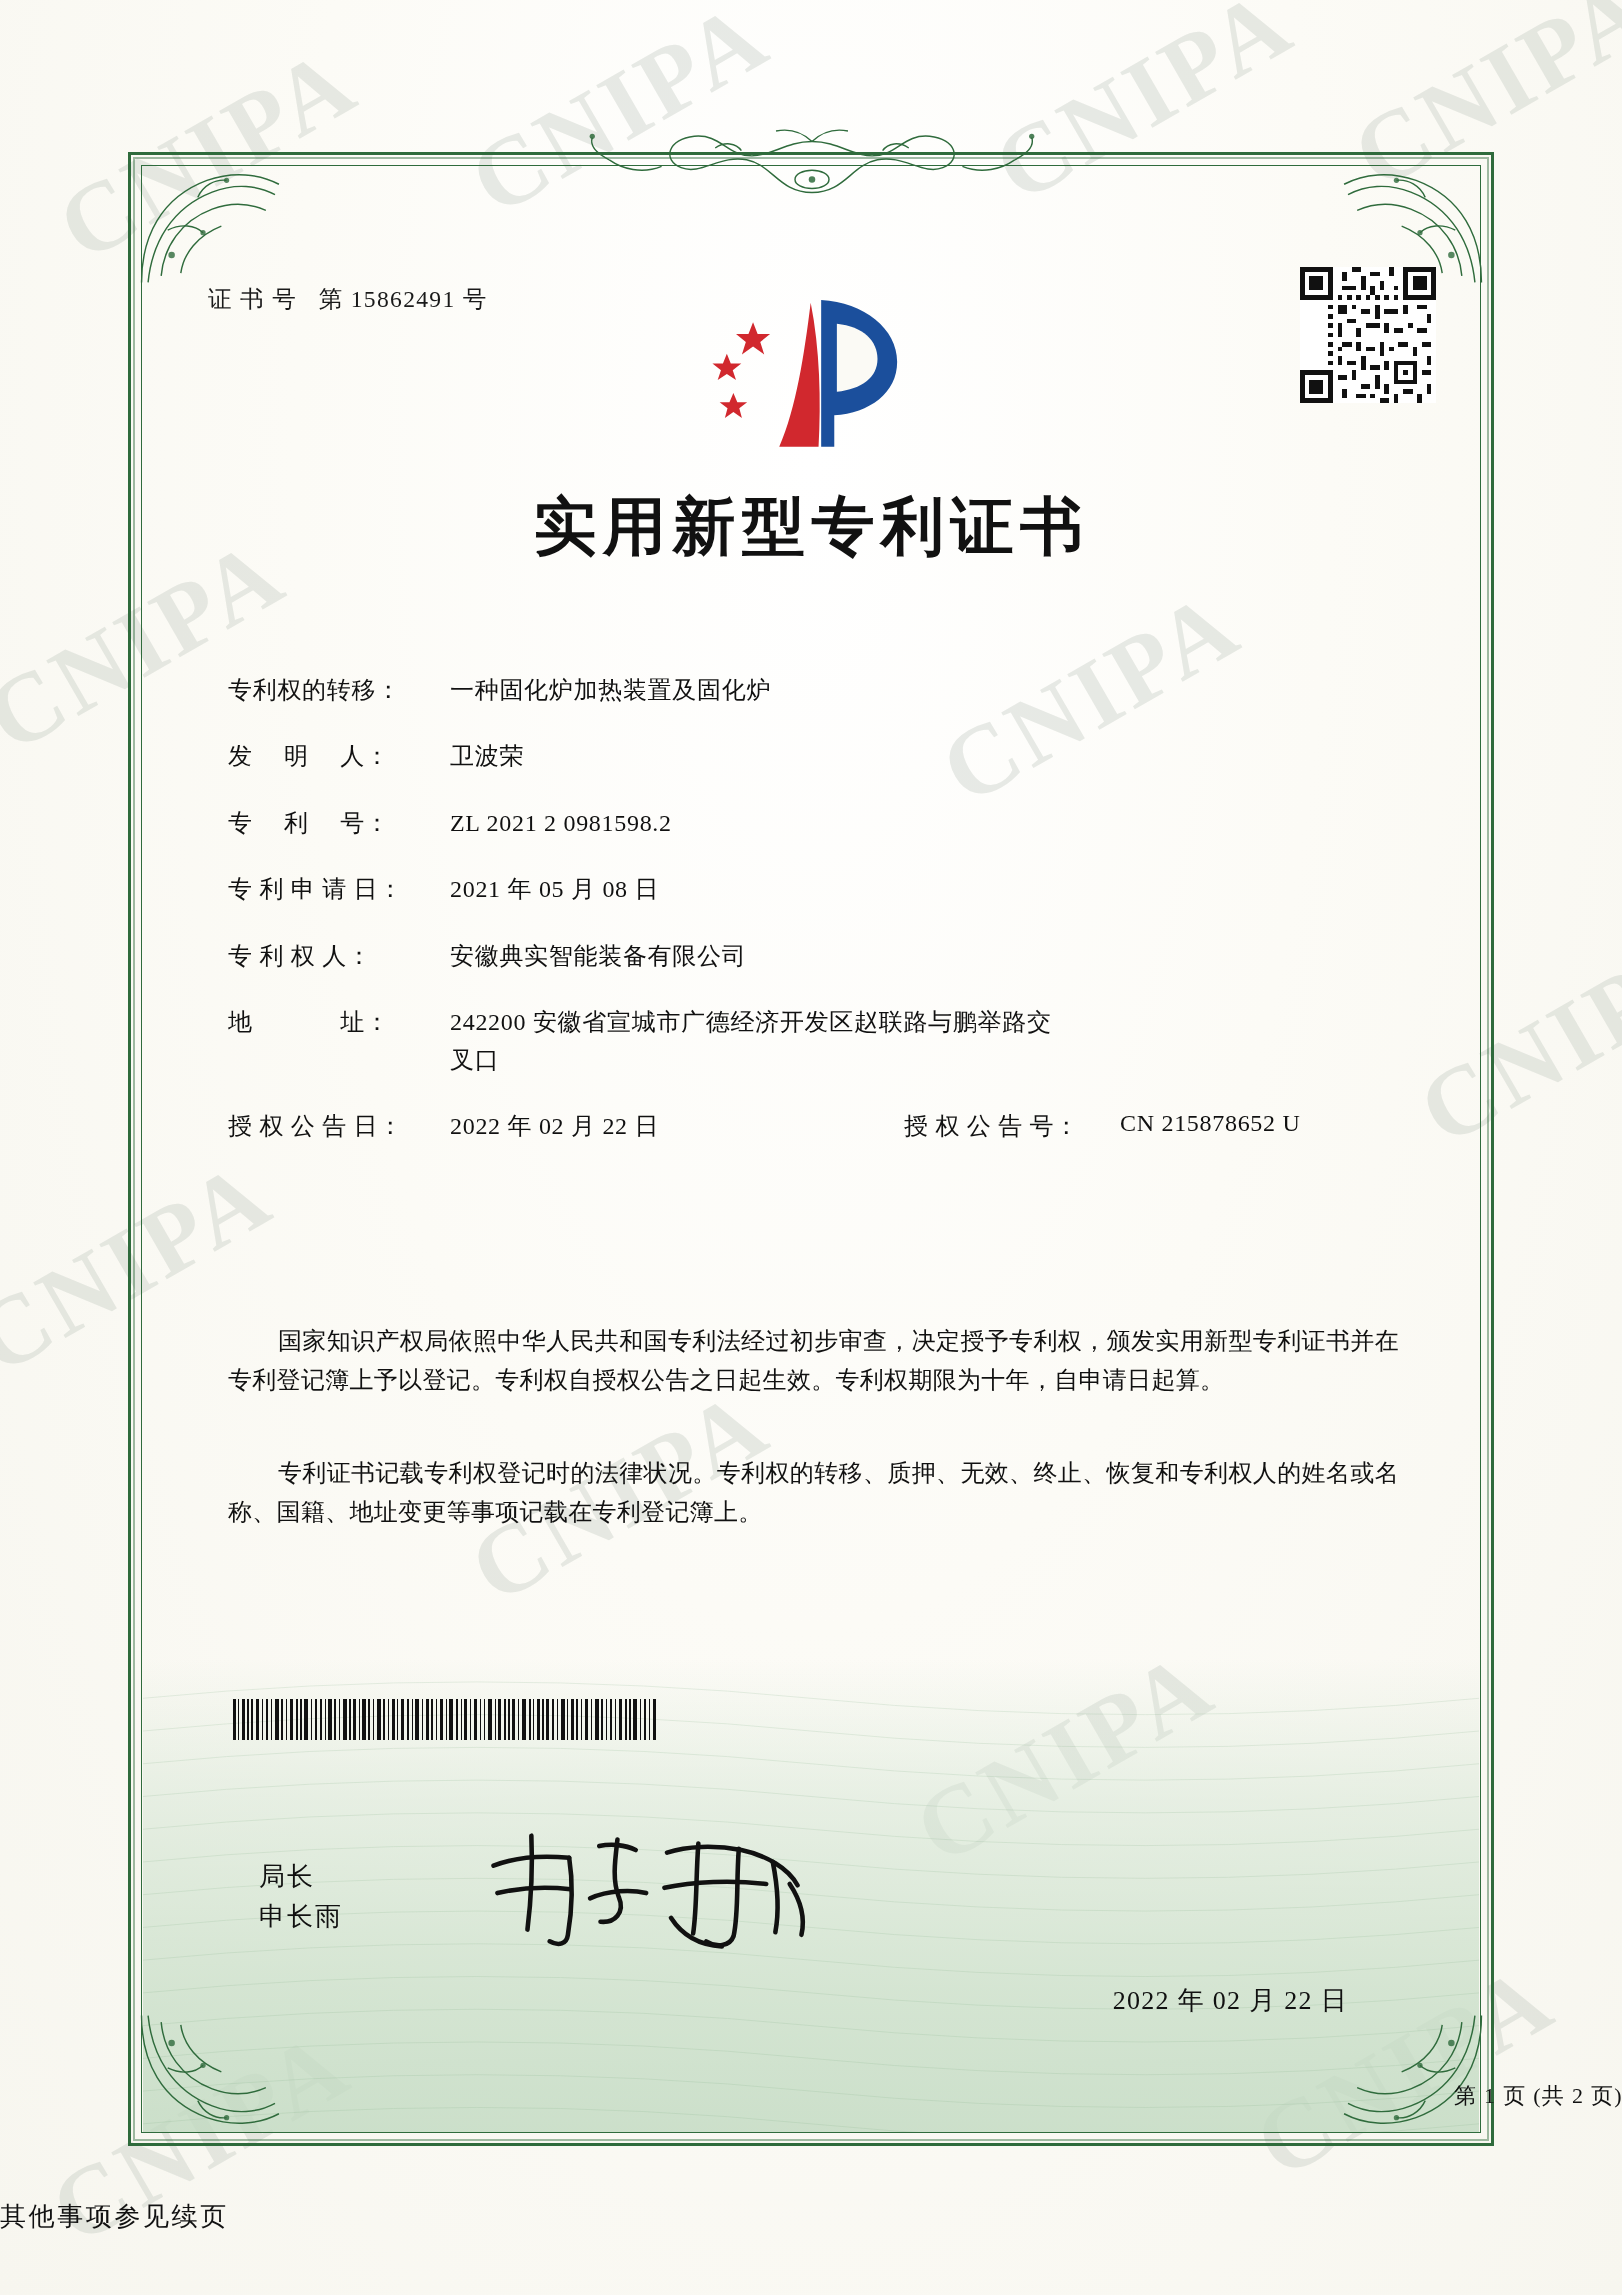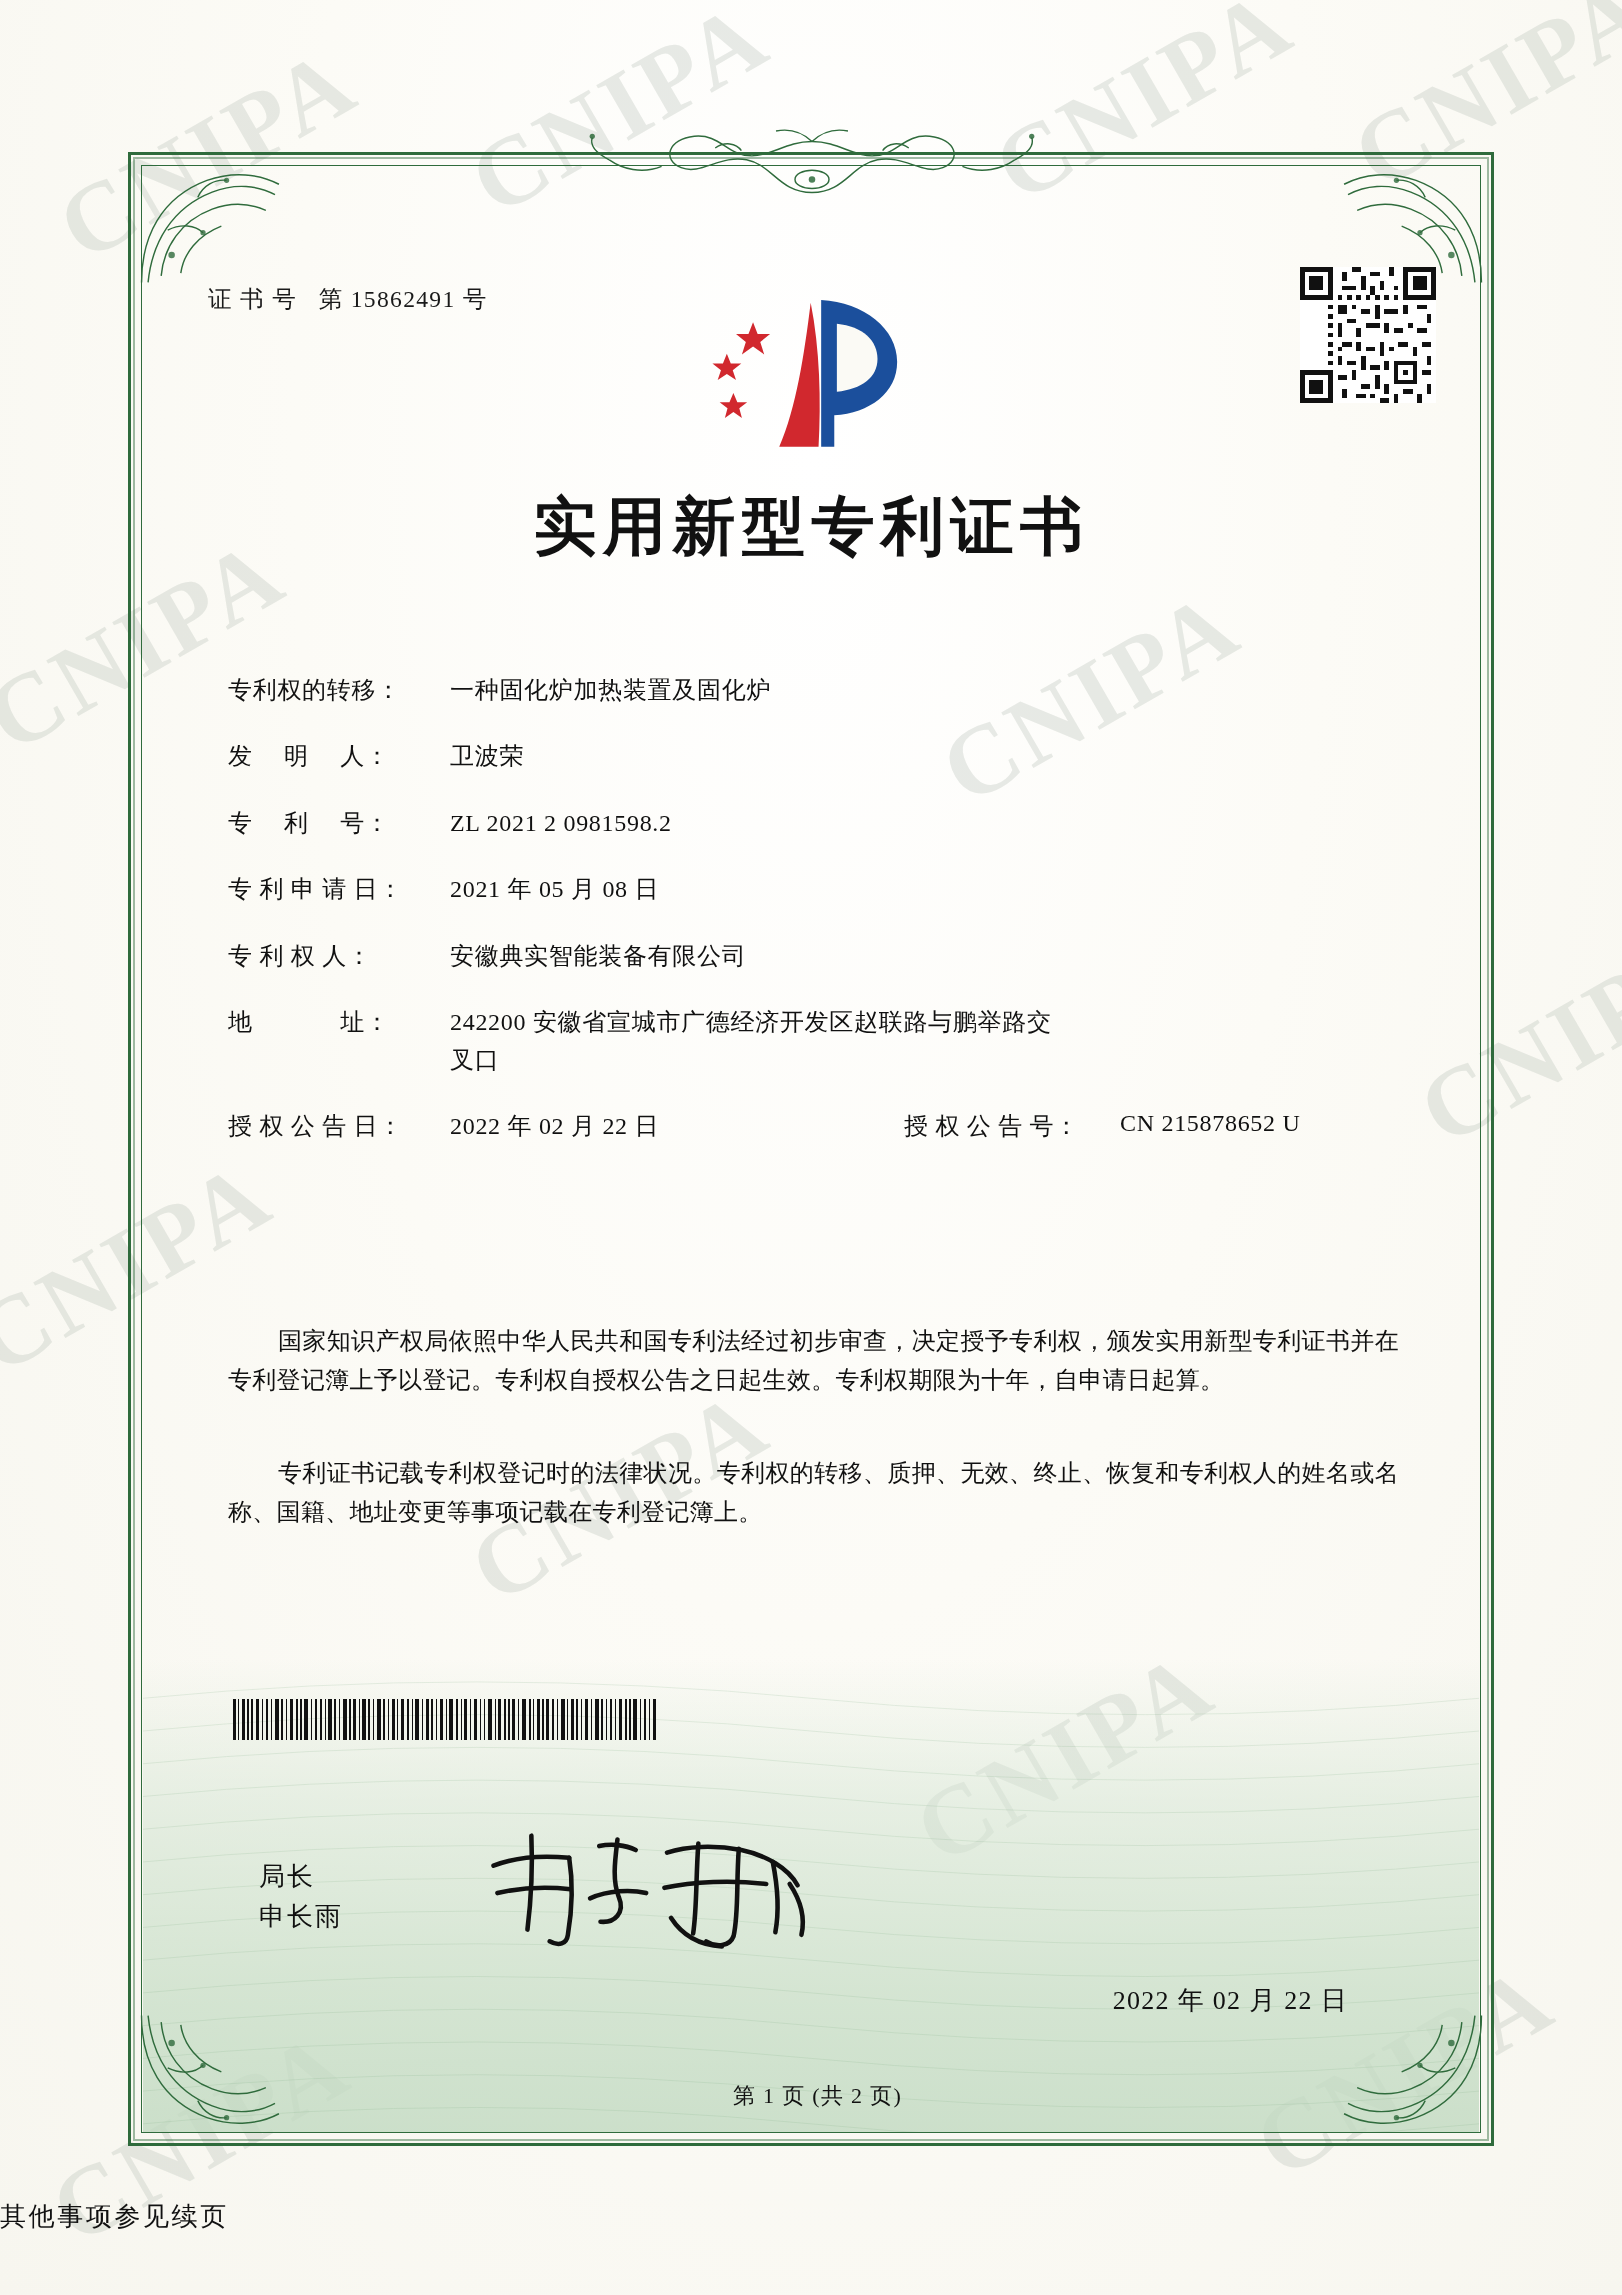--- a/index.html
+++ b/index.html
@@ -243,21 +243,21 @@
     font-size: 26px;
     letter-spacing: 1.3px;
     color: #111;
     font-family: "Liberation Serif", serif;
   }
 
   .page-no {
     position: absolute;
     left: 12px; right: 0;
     top: 2081px;
-    text-align: center;
+    text-align: right;
     font-size: 22px;
     letter-spacing: 1.3px;
     color: #111;
     font-family: "Liberation Serif", serif;
   }
 
   .footer-note {
     position: absolute;
     left: 0; right: 0;
     top: 2199px;

